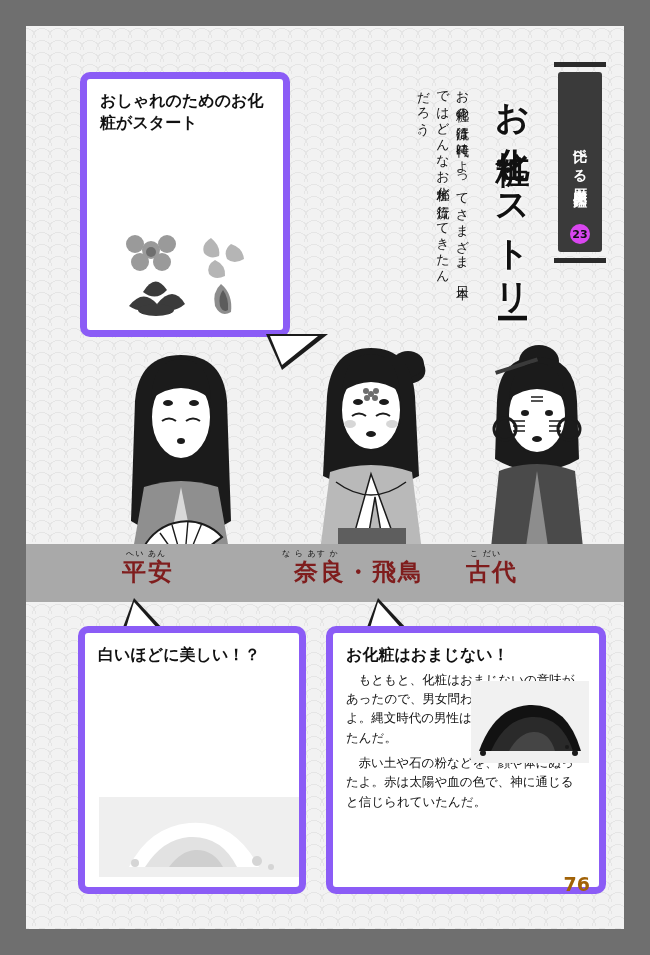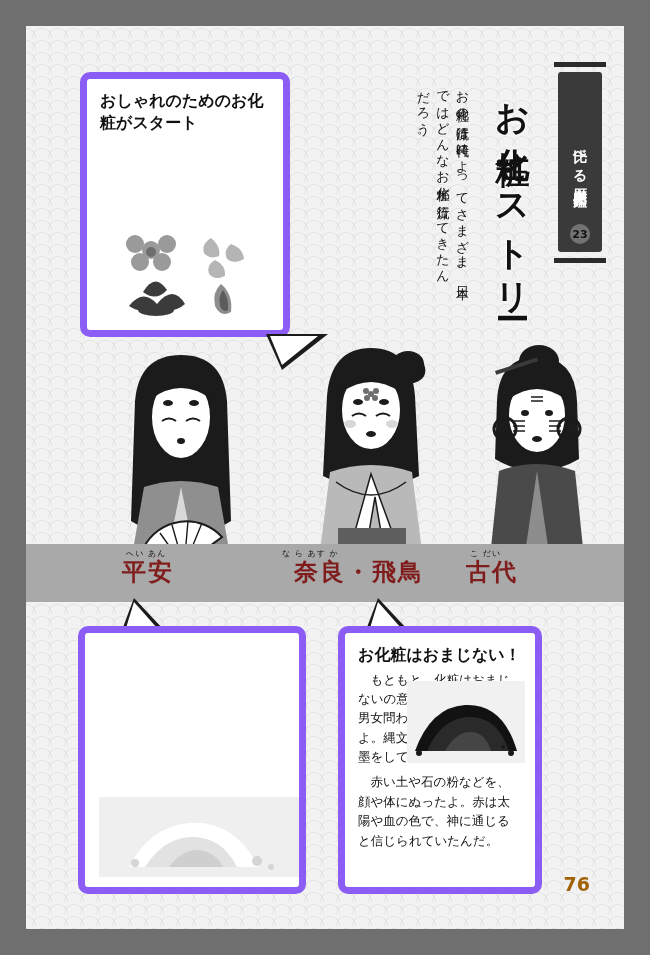--- a/index.html
+++ b/index.html
@@ -78,21 +78,21 @@
   .series-tag .tagtext{
     writing-mode:vertical-rl;
     font-size:14px;
     letter-spacing:2px;
     line-height:1.1;
     font-weight:700;
   }
   .series-tag .num{
     position:absolute;bottom:8px;left:50%;transform:translateX(-50%);
     width:20px;height:20px;border-radius:50%;
-    background:#737373;color:#111;
+    background:#d946ef;color:#111;
     font-size:11px;font-weight:700;
     display:flex;align-items:center;justify-content:center;
   }
   .tag-bar-top,.tag-bar-bot{
     position:absolute;right:18px;width:52px;height:5px;background:#2b2b2b;
   }
   .tag-bar-top{top:36px;}
   .tag-bar-bot{top:232px;}
 
   
@@ -114,21 +114,21 @@
     margin:0;
     font-size:12.5px;
     line-height:1.55;
     color:#111;
     text-indent:1em;
   }
   .bubble .inner{padding:11px 13px;}
 
   #bubble-heian{ left:54px; top:46px; width:210px; height:265px;}
   #bubble-nara { left:52px; top:600px; width:228px; height:268px;}
-  #bubble-kodai{ left:312px; top:600px; width:204px; height:268px;}
+  #bubble-kodai{ left:300px; top:600px; width:280px; height:268px;}
 
   .tail{position:absolute;width:0;height:0;}
   
   #tail-heian{
     left:240px;top:308px;
     border-left:16px solid transparent;
     border-right:46px solid transparent;
     border-top:36px solid #1b1b1b;
   }
   #tail-heian::after{
@@ -341,20 +341,21 @@
       <span class="era-ruby era-ruby-nara">な ら   あす か</span>
       <span class="era era-nara">奈良・飛鳥</span>
 
       <span class="era-ruby era-ruby-kodai">こ だい</span>
       <span class="era era-kodai">古代</span>
     </div>
 
     <div class="tail" id="tail-nara"></div>
     <div class="bubble" id="bubble-nara">
       <div class="inner">
+        <h3>白いほどに美しい！？</h3>
       </div>
 
       <svg width="200" height="80" viewBox="0 0 200 80" style="position:absolute;left:14px;bottom:10px;">
         <rect x="0" y="0" width="200" height="80" fill="#efefef"></rect>
         <path d="M30 70 q20 -40 60 -44 q44 -4 70 44z" fill="#ffffff"></path>
         <path d="M46 70 q18 -28 44 -30 q32 -2 48 30z" fill="#e2e2e2"></path>
         <path d="M70 70 q12 -16 26 -17 q18 -1 28 17z" fill="#cfcfcf"></path>
         <g fill="#d5d5d5">
           <circle cx="36" cy="66" r="4"></circle>
             <circle cx="158" cy="64" r="5"></circle>

